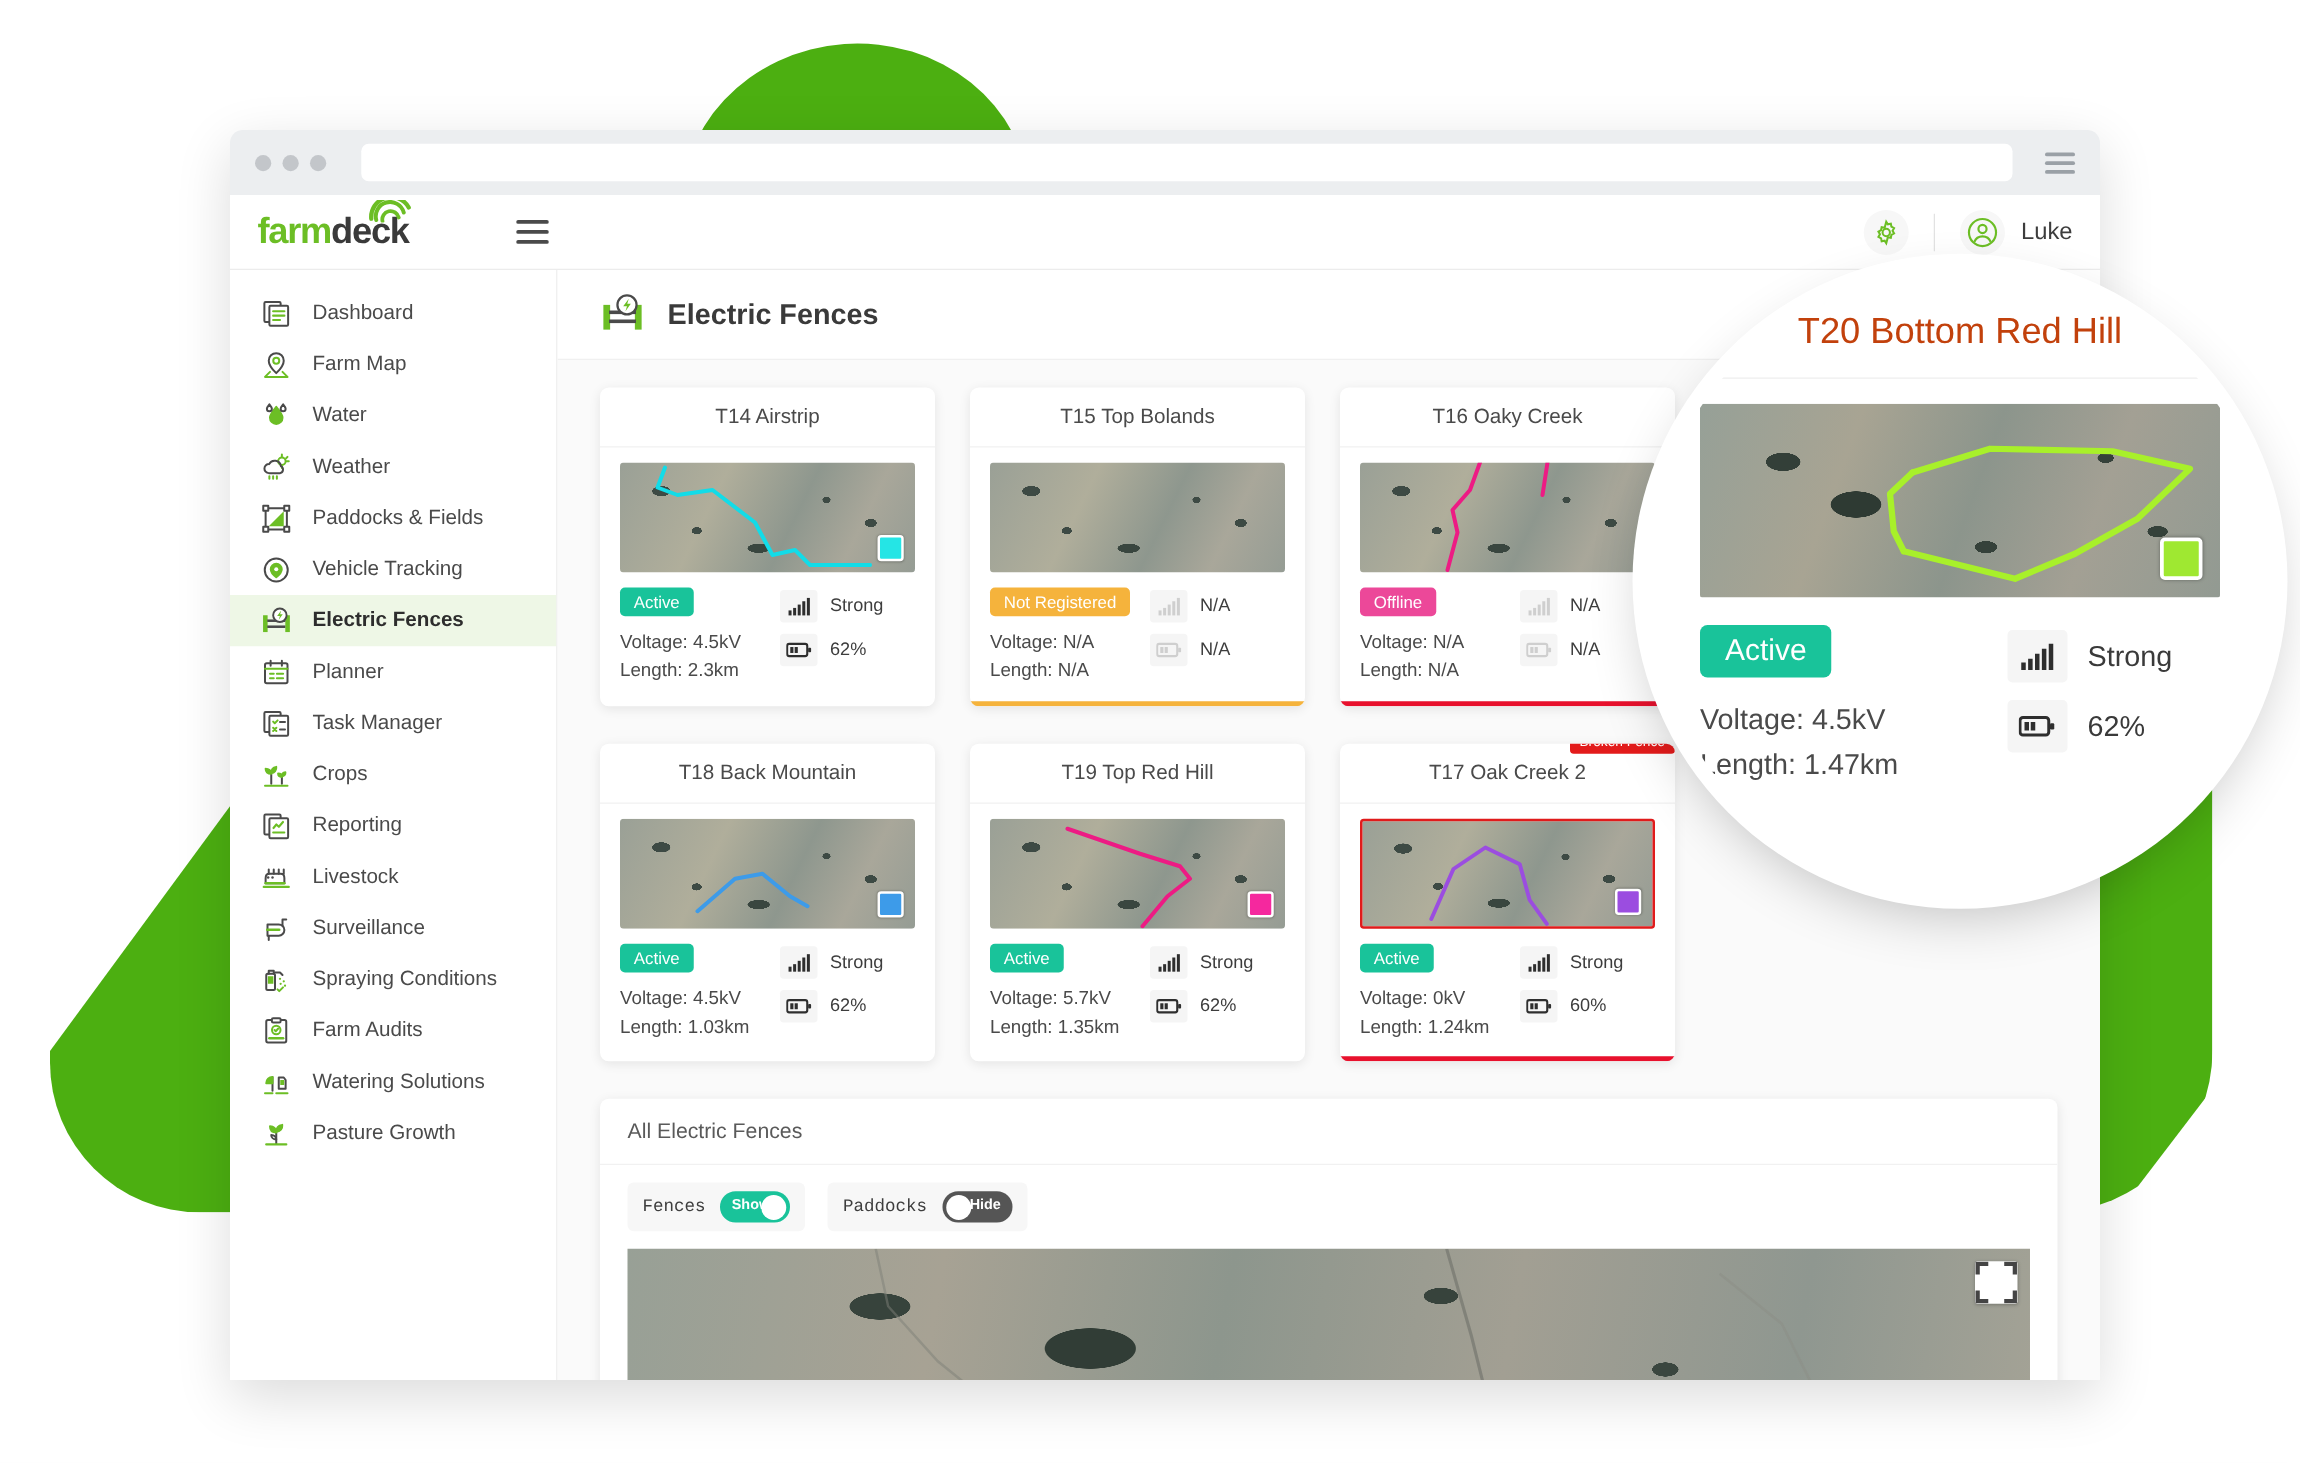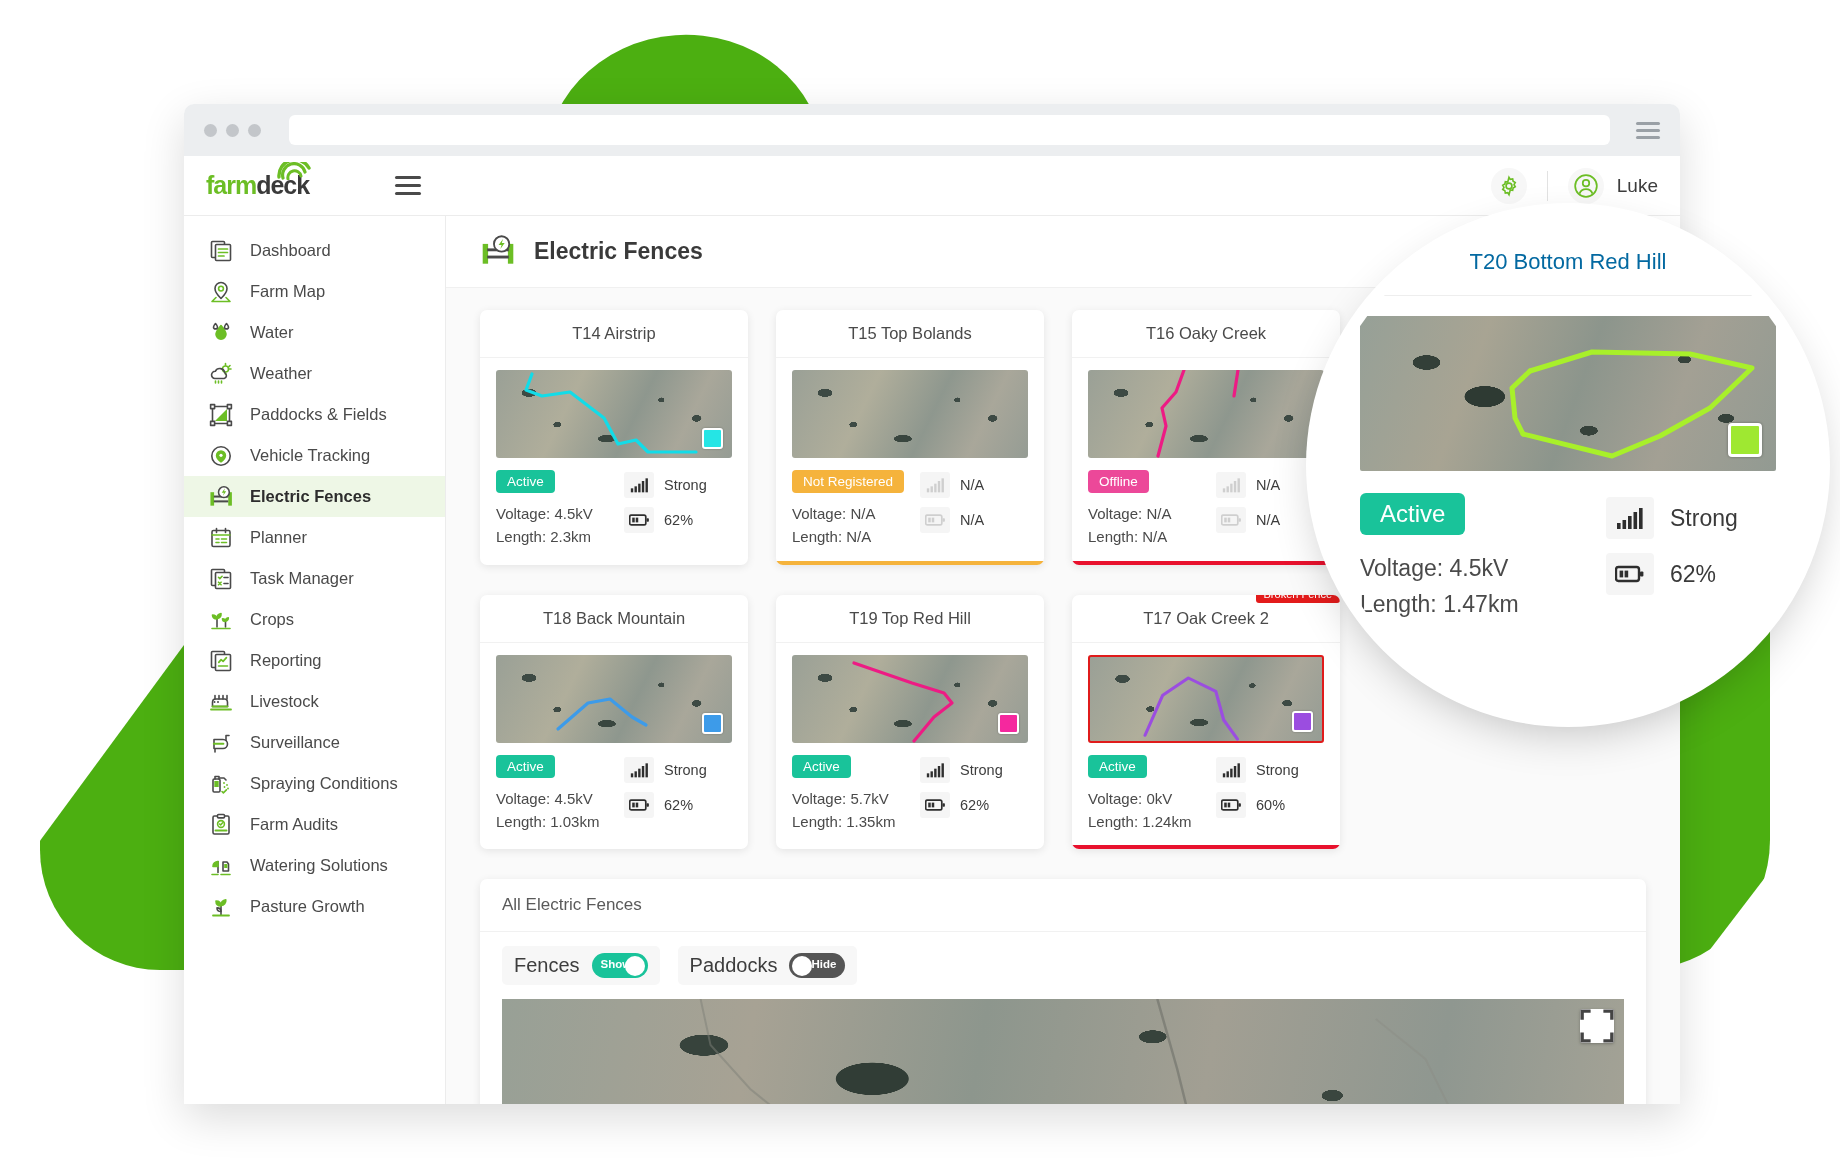--- a/index.html
+++ b/index.html
@@ -46,21 +46,21 @@
     flex:1; height:30px; background:#fff; border-radius:6px; margin-left:14px;
   }
   .chrome-menu { display:flex; flex-direction:column; gap:4px; margin-left:12px; }
   .chrome-menu i { display:block; width:24px; height:3px; background:#9aa0a6; border-radius:2px; }
 
   
   .app-header {
     height:60px; background:#fff; display:flex; align-items:center;
     border-bottom:1px solid #ececec; padding:0 22px;
   }
-  .logo { font-size:25px; font-weight:bold; letter-spacing:-1px; position:relative;text-align:right; }
+  .logo { font-size:29px; font-weight:bold; letter-spacing:-1px; position:relative;text-align:right; }
   .logo .farm { color:#6CBE25; }
   .logo .deck { color:#3a3a3a; }
   .logo svg { position:absolute; right:-2px; top:-9px; }
   .hamburger { margin-left:86px; display:flex; flex-direction:column; gap:5px; cursor:pointer; }
   .hamburger i { display:block; width:26px; height:3px; background:#4a4a4a; border-radius:2px; }
   .header-right { margin-left:auto; display:flex; align-items:center; gap:0; }
   .icon-circle {
     width:36px; height:36px; border-radius:50%; background:#f7f7f7;
     display:flex; align-items:center; justify-content:center;
   }
@@ -139,21 +139,21 @@
   .panel {
     margin:0 34px; background:#fff; border-radius:7px;
     box-shadow:0 2px 9px rgba(0,0,0,.09); overflow:hidden;
   }
   .panel-title { font-size:17px; color:#5a5a5a; padding:16px 22px; border-bottom:1px solid #f1f1f1; }
   .toggles { display:flex; gap:18px; padding:14px 22px; }
   .toggle-group {
     display:flex; align-items:center; gap:12px; background:#f7f7f7;
     border-radius:5px; padding:7px 12px;
   }
-  .toggle-label { font-size:20px; color:#3d3d3d; }
+  .toggle-label { font-size:14px; color:#3d3d3d;font-family:Liberation Mono, monospace; }
   .switch {
     width:56px; height:25px; border-radius:13px; position:relative; cursor:pointer;
   }
   .switch.on { background:#19C39A; }
   .switch.off { background:#555555; }
   .switch .knob {
     position:absolute; top:2.5px; width:20px; height:20px; border-radius:50%; background:#fff;
   }
   .switch.on .knob { right:3px; }
   .switch.off .knob { left:3px; }
@@ -182,21 +182,21 @@
 
   
   .magnifier {
     position:absolute; left:1318px; top:215px; width:500px; height:500px;
     border-radius:50%; background:#fff; z-index:9;
     box-shadow:0 0 0 12px #fff, 0 16px 46px rgba(0,0,0,.24);
     overflow:hidden;
   }
   .mag-inner { padding:34px 42px 0 42px; }
   .mag-title {
-    text-align:center; font-size:22px; color:#0369a1; padding-bottom:20px;
+    text-align:center; font-size:29px; color:#c2410c; padding-bottom:20px;
     border-bottom:1px solid #eee;
   }
   .mag-thumb {
     height:155px; margin-top:20px; border-radius:2px; position:relative; overflow:hidden;
     background:
       radial-gradient(ellipse 34px 18px at 16% 30%, #333f38 40%, transparent 41%),
       radial-gradient(ellipse 50px 26px at 30% 52%, #2e3a33 40%, transparent 41%),
       radial-gradient(ellipse 22px 12px at 55% 74%, #35413a 40%, transparent 41%),
       radial-gradient(ellipse 16px 10px at 78% 28%, #35413a 40%, transparent 41%),
       radial-gradient(ellipse 20px 11px at 88% 66%, #35413a 40%, transparent 41%),

